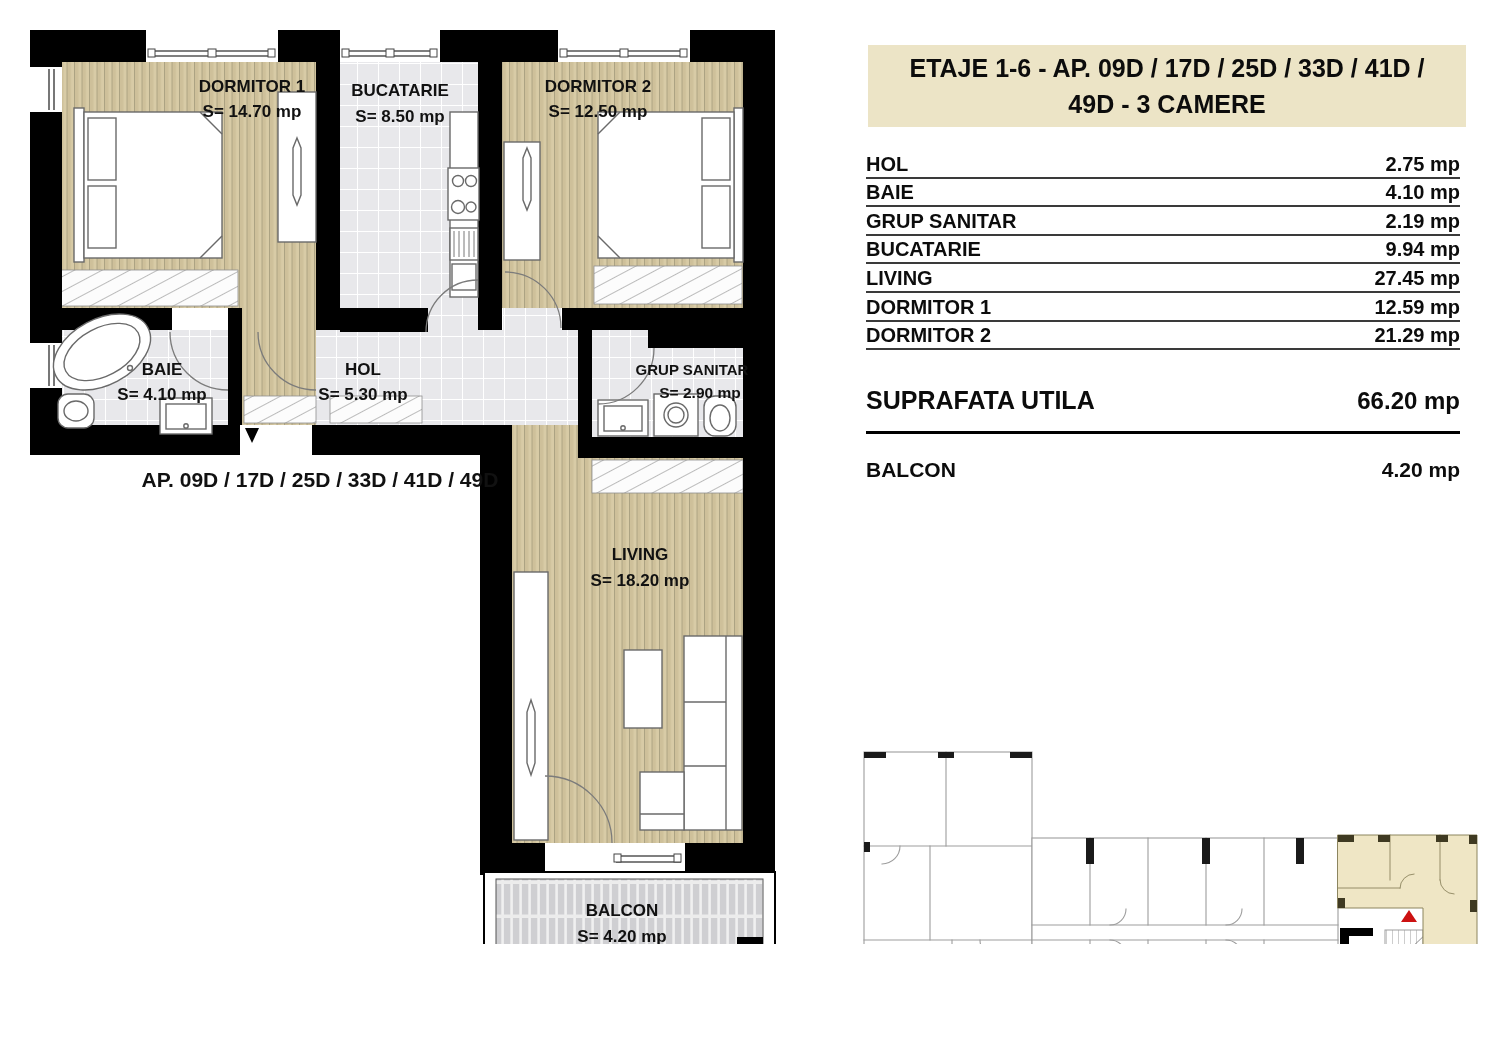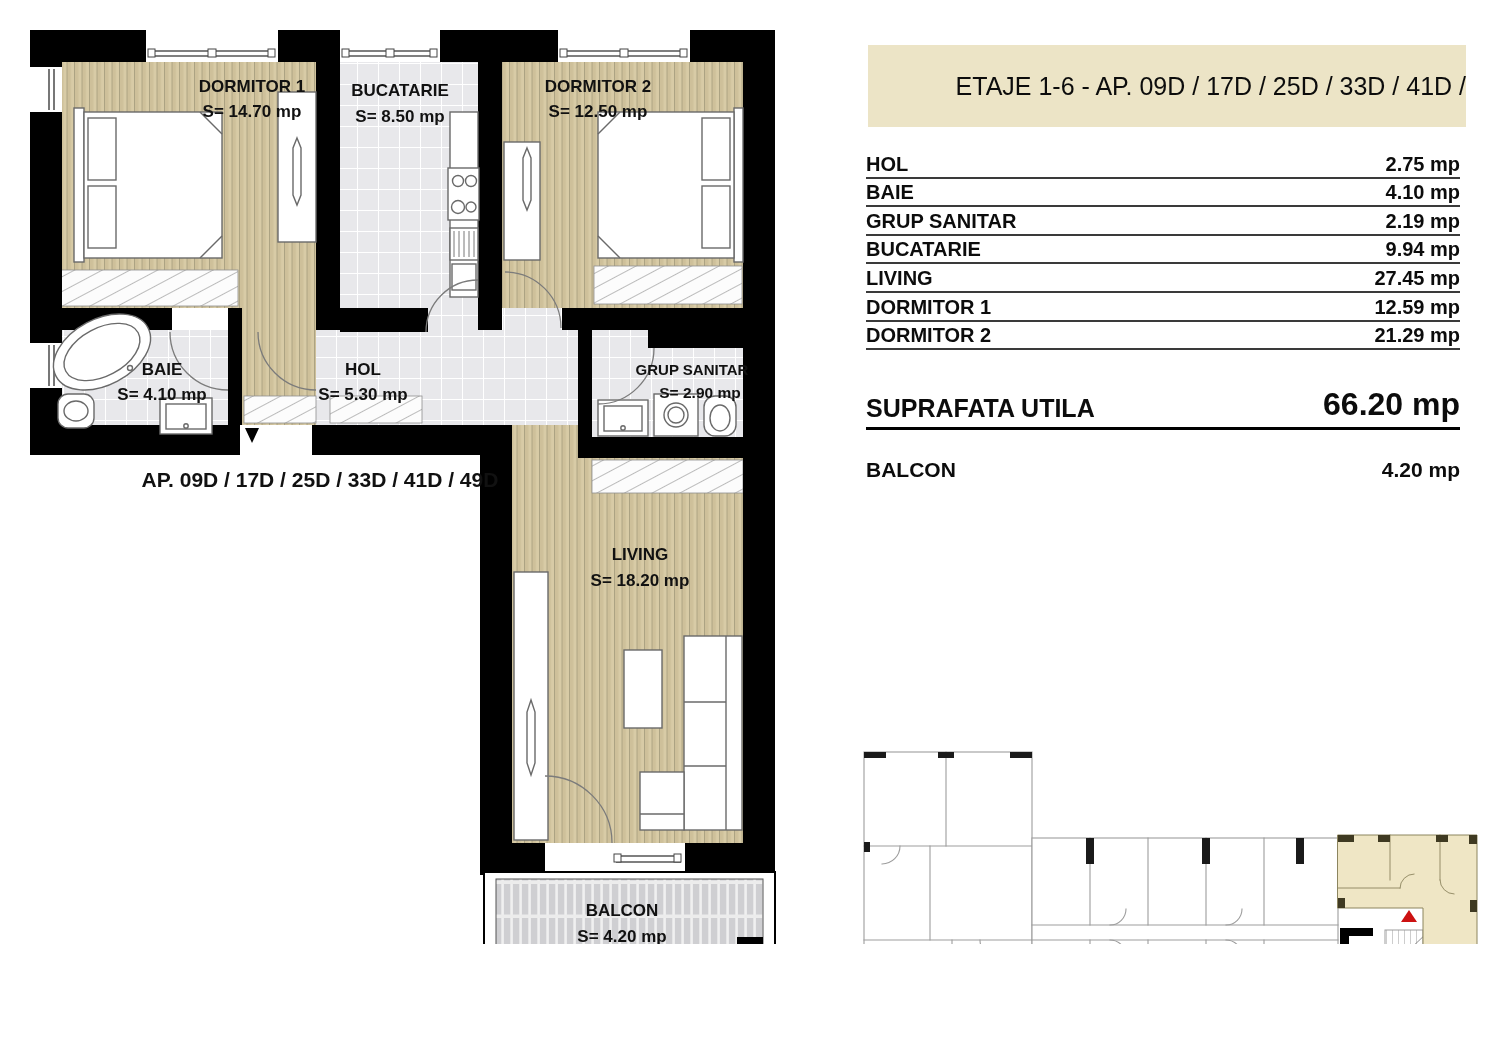--- a/index.html
+++ b/index.html
@@ -4,29 +4,29 @@
 <style>
   html,body{margin:0;padding:0;background:#fff;}
   .canvas{position:relative;width:1500px;height:944px;background:#fff;overflow:hidden;
           font-family:"Liberation Sans",sans-serif;}
   .plan-svg{position:absolute;left:0;top:0;}
   svg text{font-family:"Liberation Sans",sans-serif;font-weight:bold;fill:#111;}
 
   
   .header-box{position:absolute;left:868px;top:45px;width:598px;height:82px;
      background:#ece4c6;display:flex;flex-direction:column;justify-content:center;
-     text-align:right;font-weight:normal;font-size:25px;line-height:36px;color:#0c0c0c;}
+     text-align:center;font-weight:bold;font-size:25px;line-height:36px;color:#0c0c0c;}
   .area-table{position:absolute;left:866px;top:150px;width:594px;}
   .row{display:flex;justify-content:space-between;align-items:flex-end;height:28.6px;
      border-bottom:2px solid #3a3a3a;font-weight:bold;font-size:20px;color:#0c0c0c;
      padding-bottom:1px;box-sizing:border-box;}
   .total-row{position:absolute;left:866px;top:386px;width:594px;display:flex;
      justify-content:space-between;align-items:flex-end;font-weight:bold;
-     border-bottom:3px solid #000;padding-bottom:4px;color:#0c0c0c;}
-  .total-row .lbl{font-size:25px;} .total-row .val{font-size:32px;}
+     border-bottom:3px solid #000;padding-bottom:16px;color:#0c0c0c;}
+  .total-row .lbl{font-size:25px;} .total-row .val{font-size:24px;}
   .balcony-row{position:absolute;left:866px;top:458px;width:594px;display:flex;
      justify-content:space-between;align-items:flex-end;font-weight:bold;font-size:21px;color:#0c0c0c;}
 </style>
 </head>
 <body>
 
 <div class="canvas">
 
 <svg class="plan-svg" width="1500" height="1061" viewBox="0 0 1500 1061">
   <defs>
@@ -348,20 +348,21 @@
     <g>
       <circle cx="1466" cy="1031" r="11.5" fill="none" stroke="#111" stroke-width="2.2"></circle>
       <line x1="1453" y1="1044" x2="1470" y2="1027" stroke="#111" stroke-width="2"></line>
       <text x="1447" y="1052" font-size="12" text-anchor="middle">N</text>
     </g>
   </g>
 </svg>
 
   <div class="header-box">
     <div>ETAJE 1-6 -  AP.  09D / 17D / 25D / 33D / 41D /</div>
+    <div>49D   - 3 CAMERE</div>
   </div>
 
   <div class="area-table">
     <div class="row">
       <span>HOL</span>
       <span>2.75 mp</span>
     </div>
     <div class="row">
       <span>BAIE</span>
       <span>4.10 mp</span>

